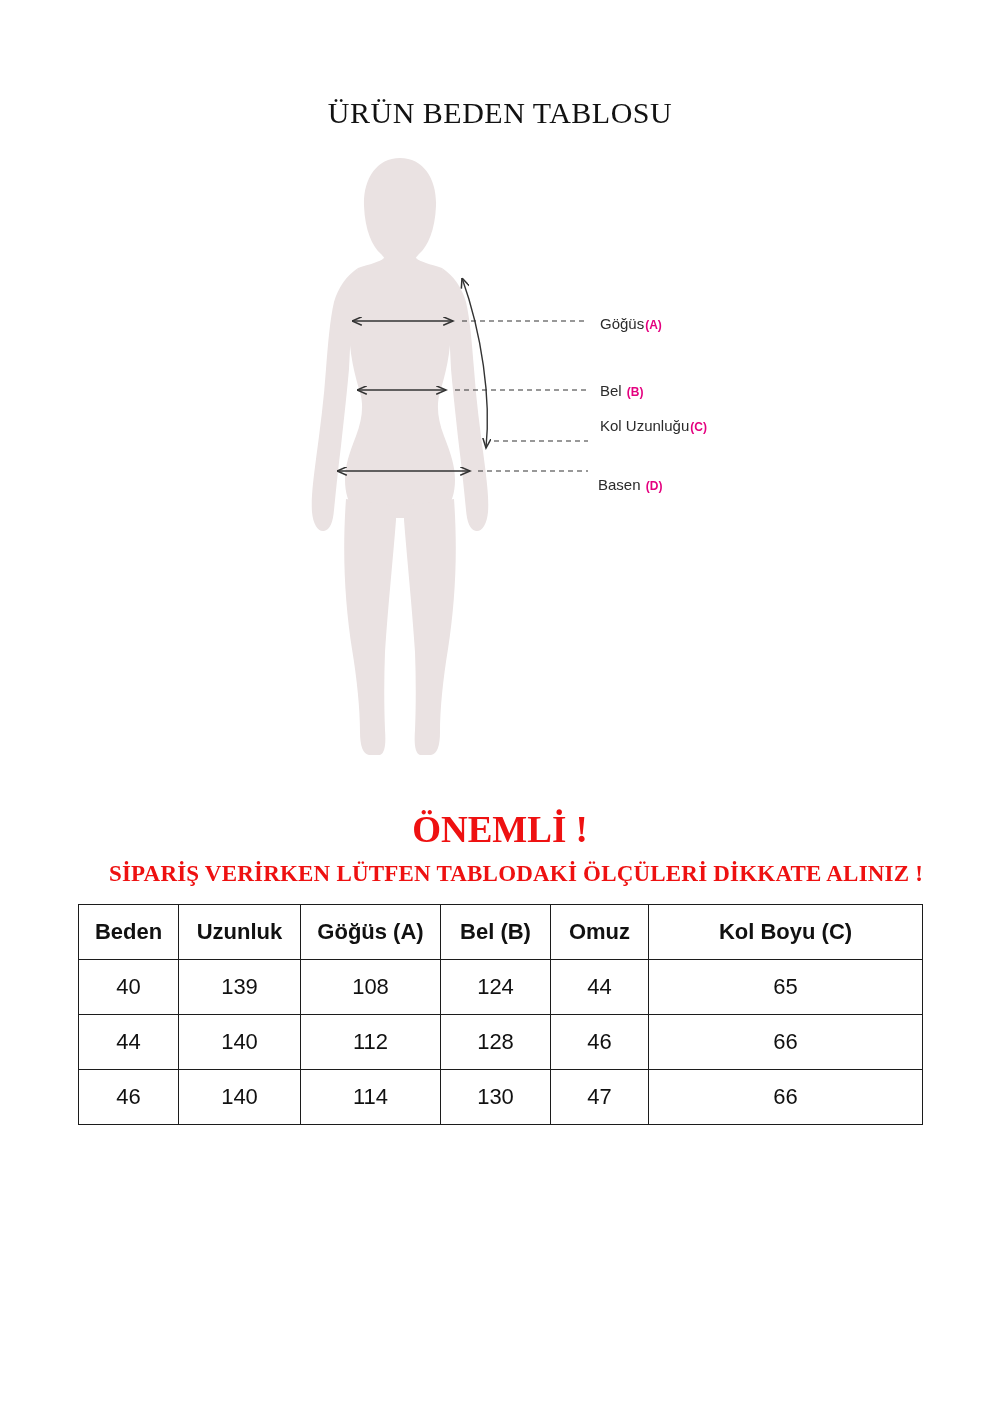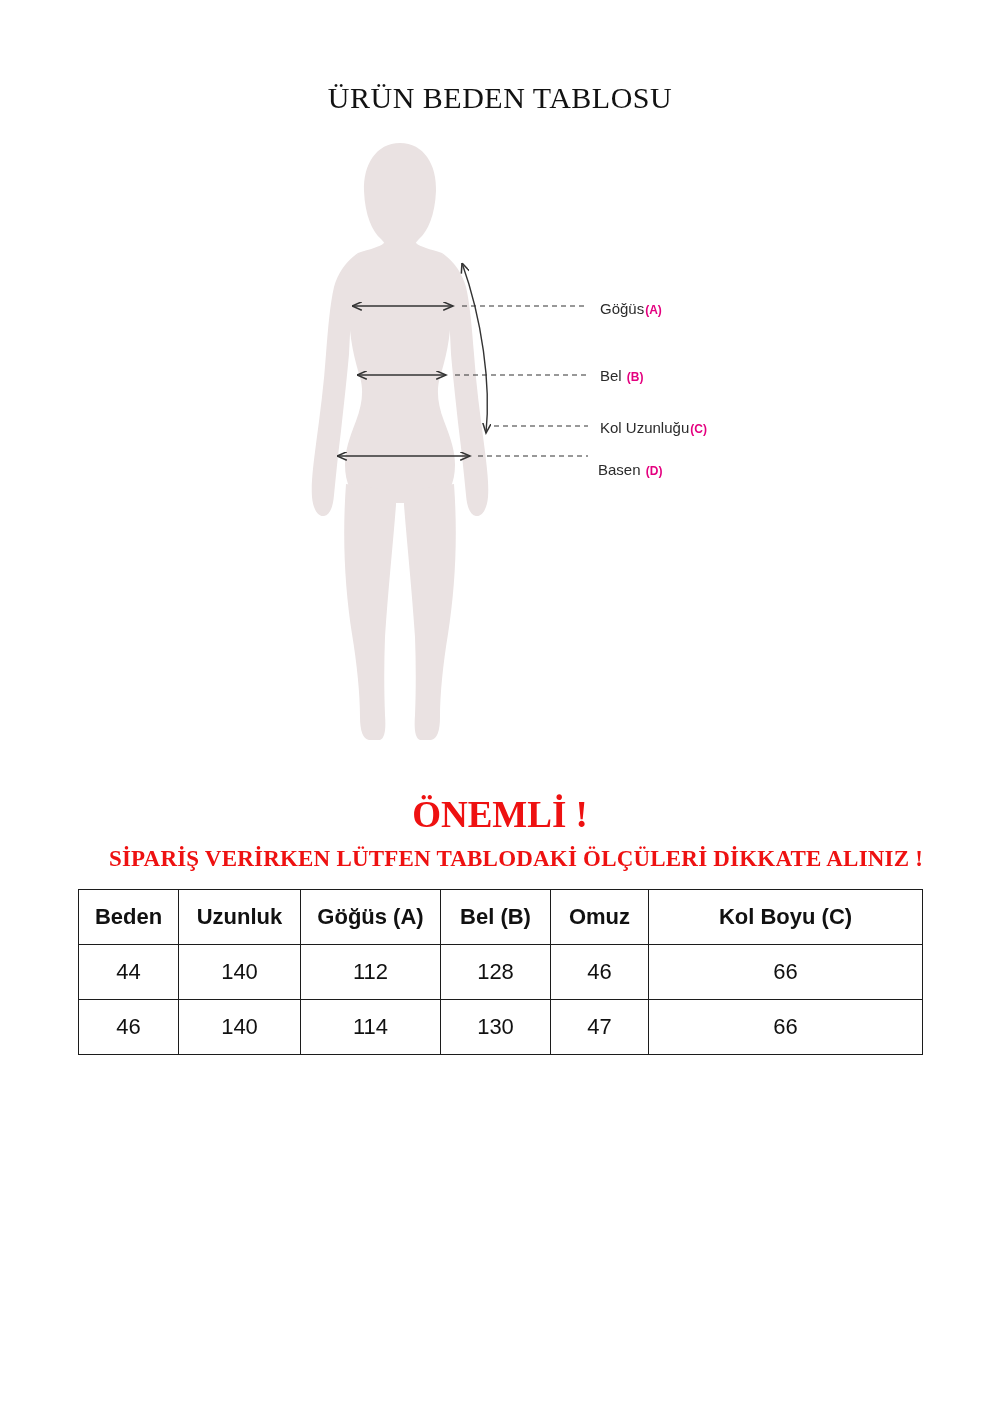--- a/index.html
+++ b/index.html
@@ -1,20 +1,20 @@
 <!DOCTYPE html>
 <html style="--accent-red: #ee1111; --accent-pink: #e4007f; --silhouette-fill: #eae2e2; --line-color: #333333;"><head>
 <meta charset="utf-8">
 <style>
   * { margin:0; padding:0; box-sizing:border-box; }
   html,body { background:#ffffff; }
   body { font-family:"Liberation Sans", sans-serif; }
   .page {
     position:relative; width:1000px; height:1363px;
-    margin:1px auto; background:#ffffff; overflow:hidden;
+    margin:16px auto; background:#ffffff; overflow:hidden;
   }
   .title {
     position:absolute; top:80px; left:0; width:100%;
     text-align:center; font-family:"Liberation Serif", serif;
     font-size:30px; font-weight:400; color:#121212; letter-spacing:0.5px;
   }
   .sil { position:absolute; left:280px; top:138px; }
   .sil path { fill: var(--silhouette-fill, #eae2e2); }
   .overlay { position:absolute; left:280px; top:138px; }
   .overlay .solid { stroke: var(--line-color,#333); stroke-width:1.4; fill:none; }
@@ -110,21 +110,21 @@
     <line class="solid" x1="57" y1="317" x2="190" y2="317" marker-start="url(#ah-start)" marker-end="url(#ah-end)"></line>
     <path class="dash" d="M198,317 H308"></path>
   </svg>
 
   <div class="mlabel" style="left:600px; top:296px;">
     <span>Göğüs</span><span class="letter">(A)</span>
   </div>
   <div class="mlabel" style="left:600px; top:363px;">
     <span>Bel</span> <span class="letter">(B)</span>
   </div>
-  <div class="mlabel" style="left:600px; top:415px;">
+  <div class="mlabel" style="left:600px; top:398px;">
     <span>Kol Uzunluğu</span><span class="letter">(C)</span>
   </div>
   <div class="mlabel" style="left:598px; top:457px;">
     <span>Basen</span> <span class="letter">(D)</span>
   </div>
 
   <div class="notice-heading">ÖNEMLİ !</div>
   <div class="notice-warning">SİPARİŞ VERİRKEN LÜTFEN TABLODAKİ ÖLÇÜLERİ DİKKATE ALINIZ !</div>
 
   <table class="size-table">
@@ -141,20 +141,28 @@
         <th>Beden</th>
         <th>Uzunluk</th>
         <th>Göğüs (A)</th>
         <th>Bel (B)</th>
         <th>Omuz</th>
         <th>Kol Boyu (C)</th>
       </tr>
     </thead>
     <tbody>
       <tr>
+        <td>40</td>
+        <td>139</td>
+        <td>108</td>
+        <td>124</td>
+        <td>44</td>
+        <td>65</td>
+      </tr>
+      <tr>
         <td>44</td>
         <td>140</td>
         <td>112</td>
         <td>128</td>
         <td>46</td>
         <td>66</td>
       </tr>
       <tr>
         <td>46</td>
         <td>140</td>

